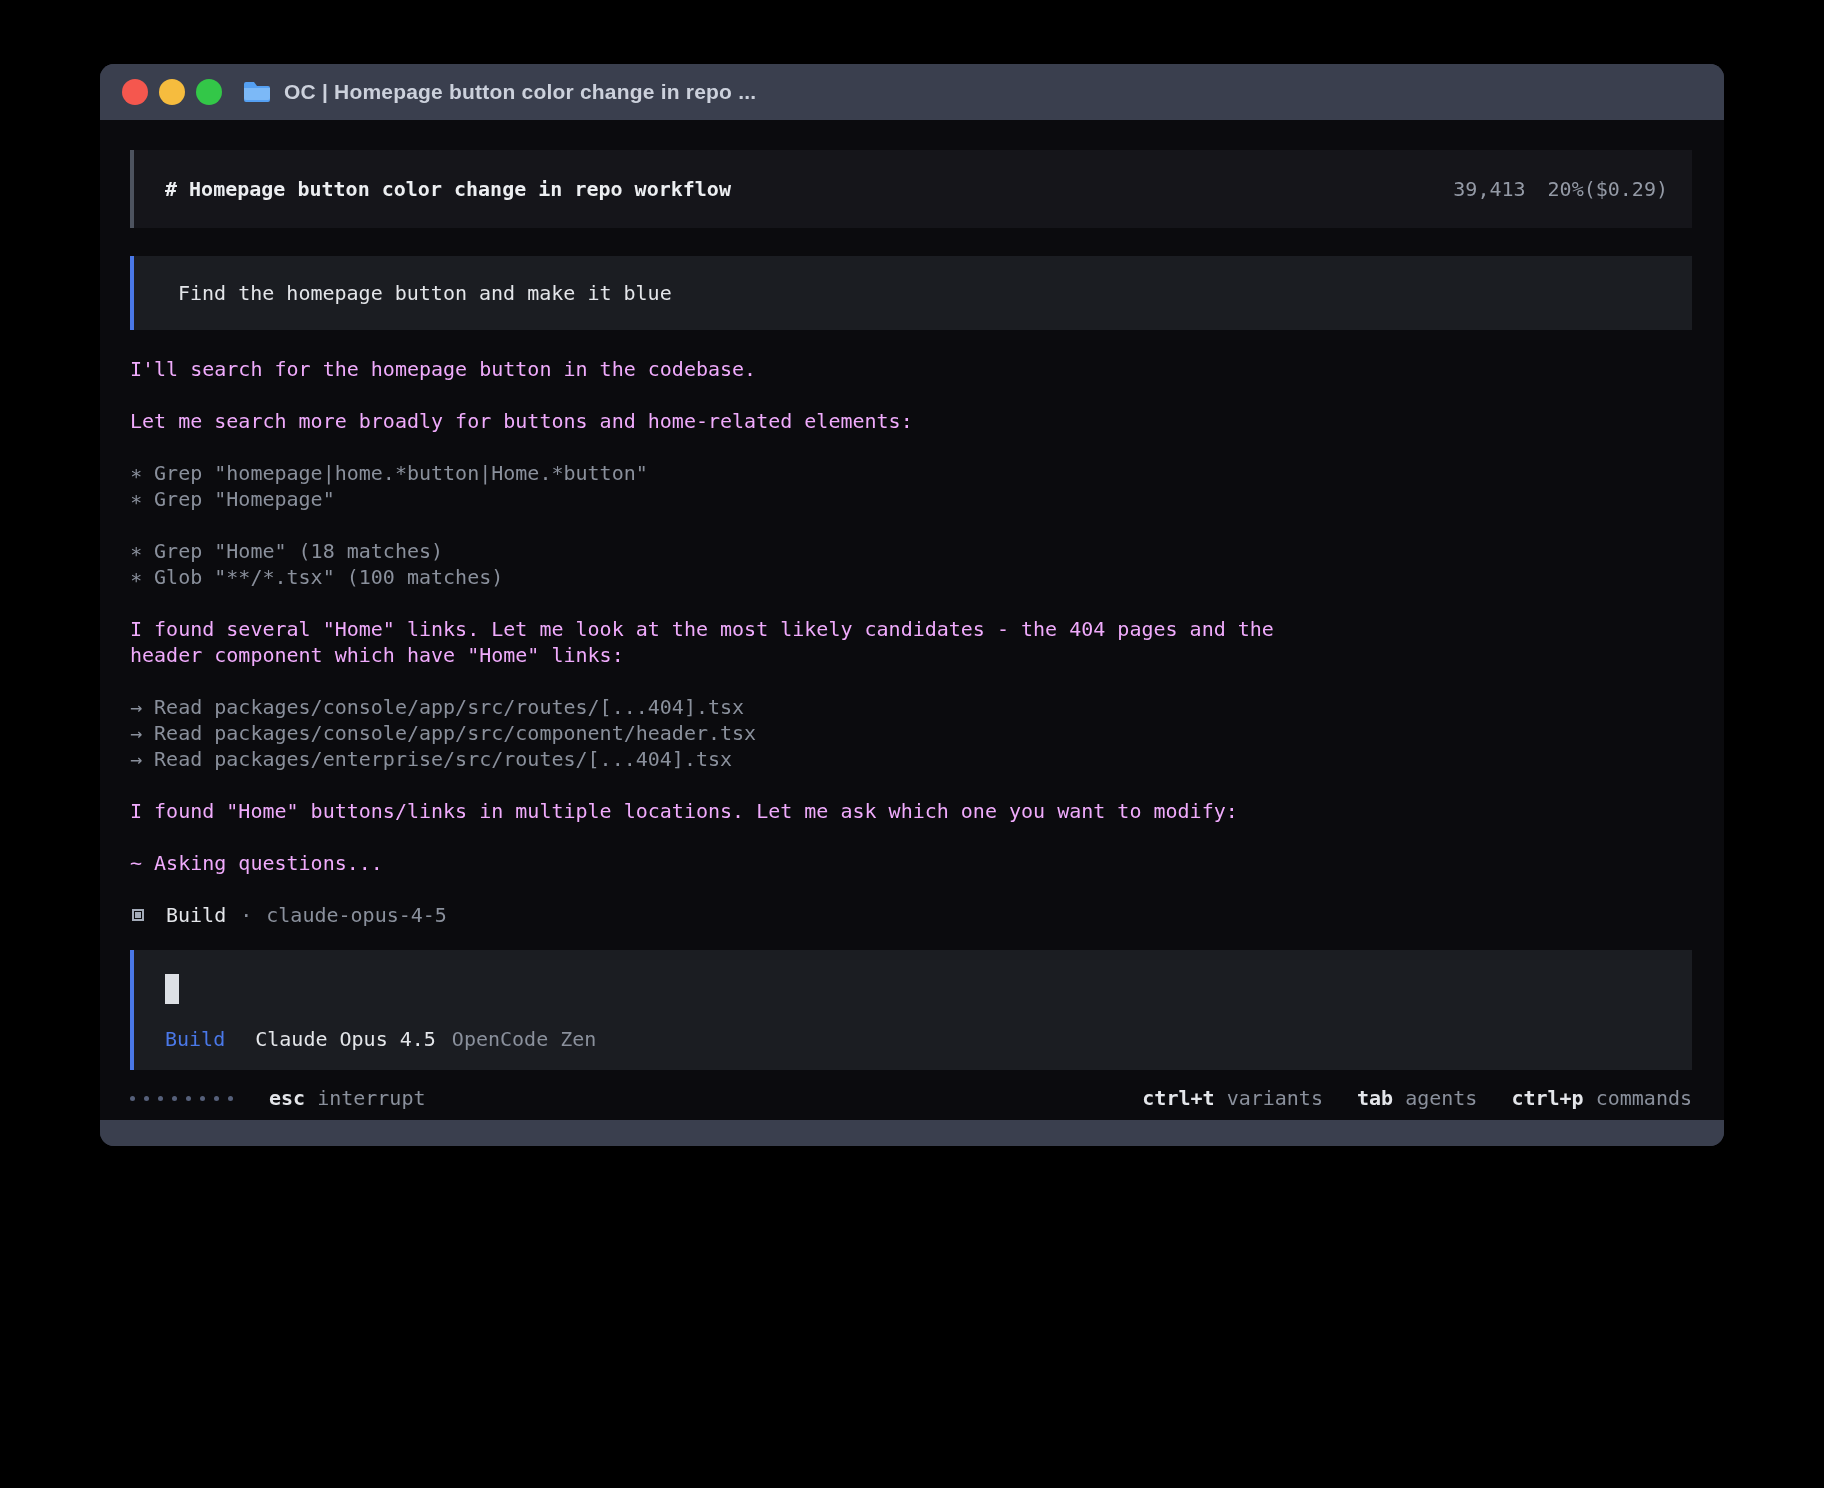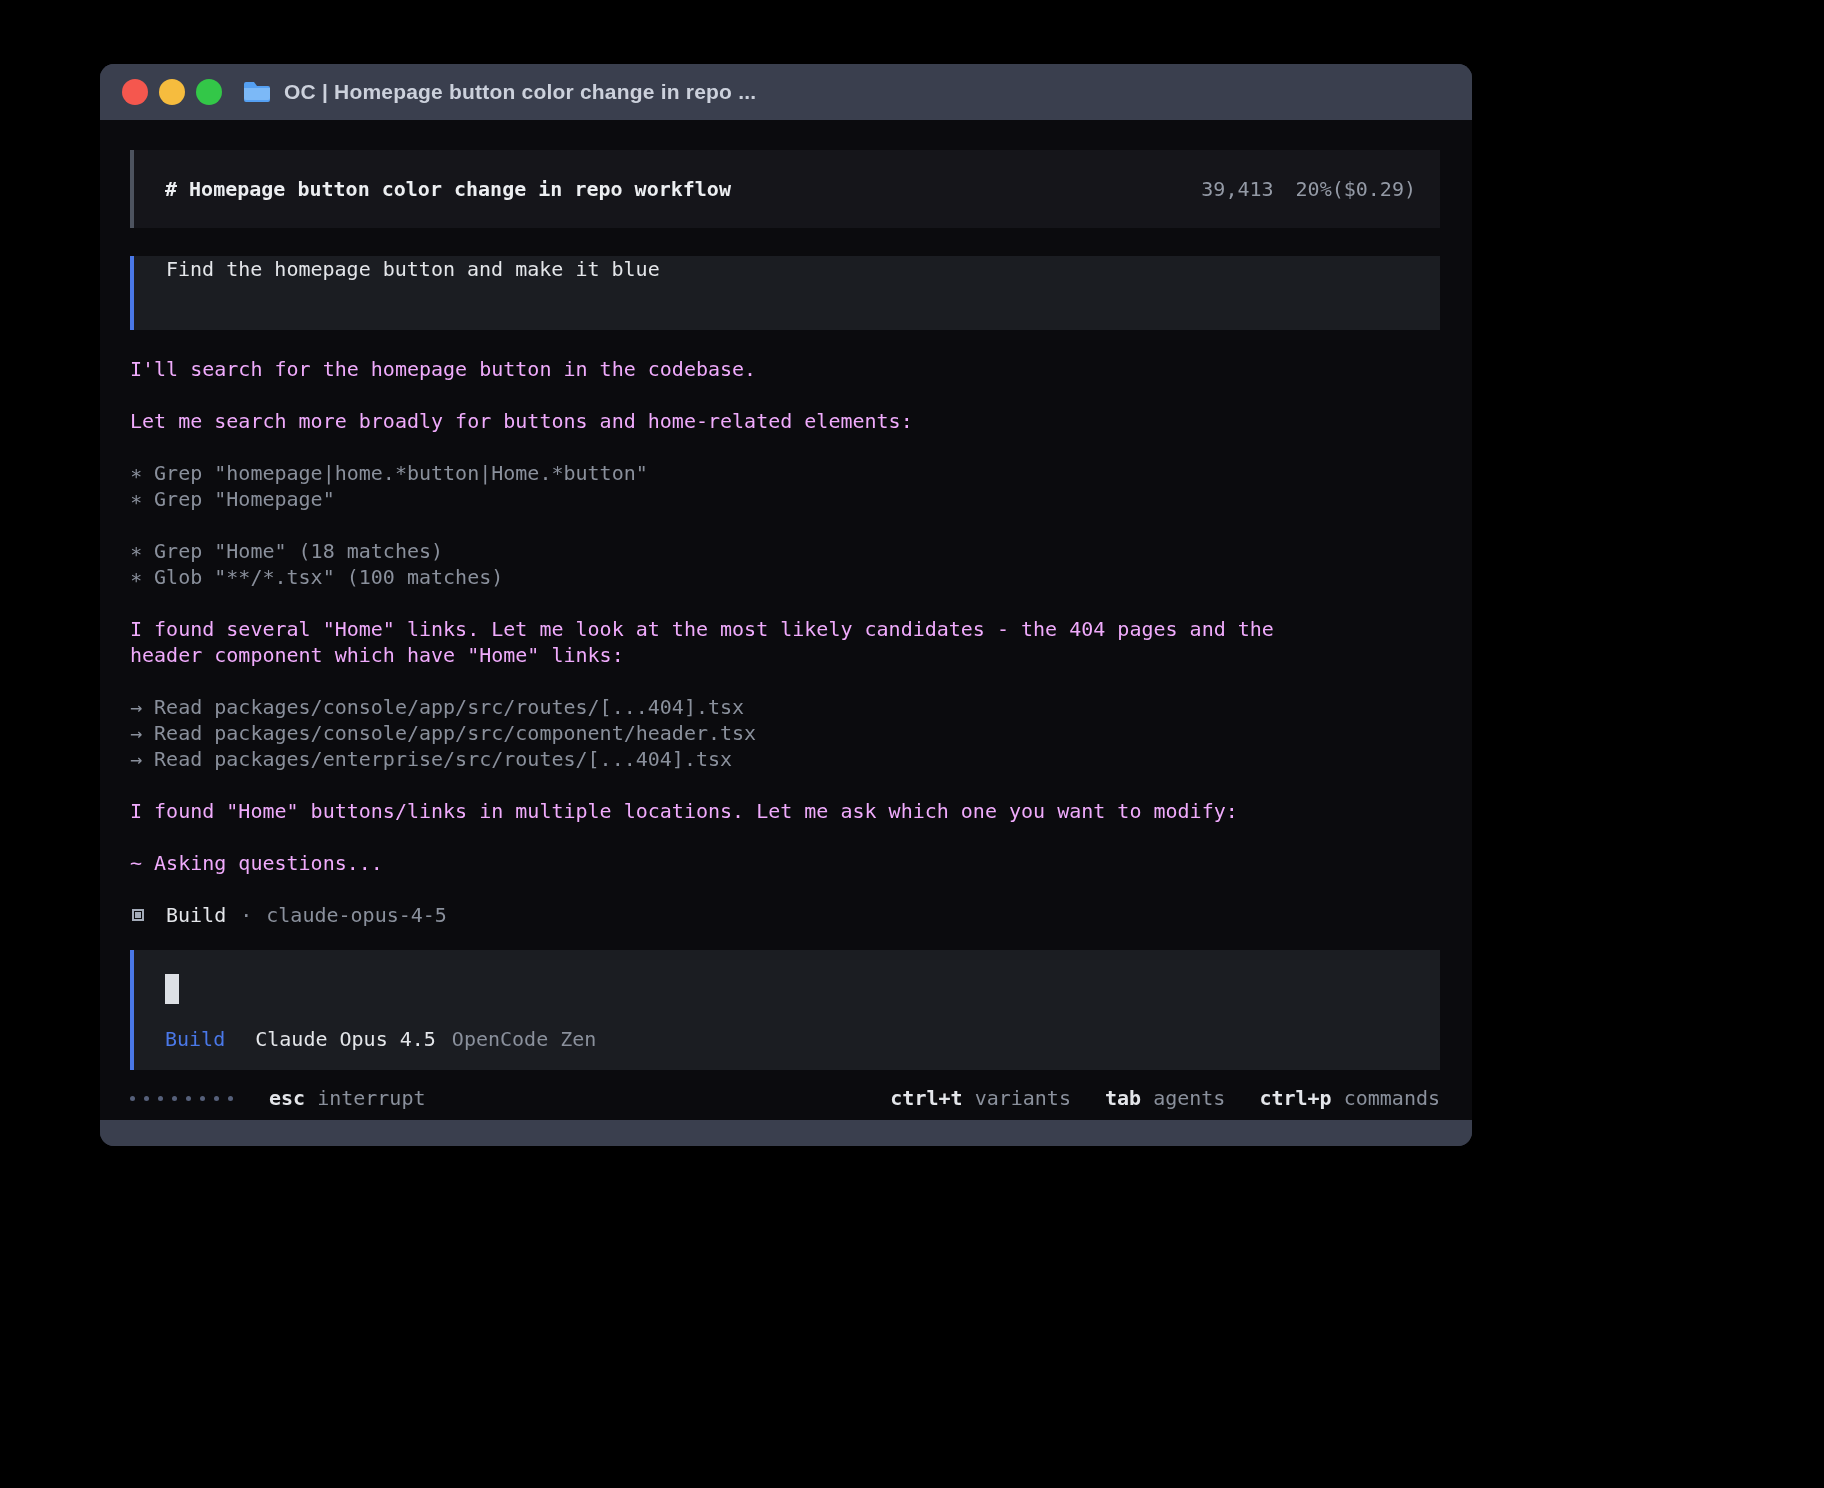--- a/index.html
+++ b/index.html
@@ -1,20 +1,20 @@
 <!DOCTYPE html>
 <html><head>
 <meta charset="utf-8">
 <style>
   * { margin:0; padding:0; box-sizing:border-box; }
   html,body { width:1824px; height:1488px; background:#000000; overflow:hidden; }
   body { position:relative; font-family:"DejaVu Sans Mono", monospace; }
 
   .window {
-    position:absolute; left:100px; top:64px; width:1372px; height:1082px;
+    position:absolute; left:100px; top:64px; width:1624px; height:1082px;
     background:#3a3f4e; border-radius:14px; overflow:hidden;
     display:flex; flex-direction:column;
     box-shadow:0 18px 50px rgba(0,0,0,0.7);
   }
 
   
   .titlebar {
     height:56px; flex:0 0 56px; display:flex; align-items:center;
     padding-left:22px; background:#3a3f4e;
   }
@@ -42,22 +42,22 @@
     height:78px; display:flex; align-items:center; justify-content:space-between;
     padding:0 24px 0 31px; margin-bottom:28px;
   }
   .header-title { font-weight:bold; color:#eceef1; }
   .header-stats { color:#949aa6; display:flex; }
   .header-stats .tokens { margin-right:22px; }
   .header-stats .pct { }
 
   .user-block {
     background:#1b1d22; border-left:4px solid #4a78e8;
-    height:74px; display:flex; 
-    padding-left:32px; margin-bottom:26px;
+    height:74px; display:flex; align-items:center;
+    padding-left:44px; margin-bottom:26px;
   }
 
   .para { margin-bottom:26px; }
   .line { white-space:pre; }
   .white { color:#f0abfc; }
   .gray  { color:#8a909c; }
 
   .agent-row { display:flex; align-items:center; }
   .square-icon {
     width:12px; height:12px; border:2px solid #a3abb8;

